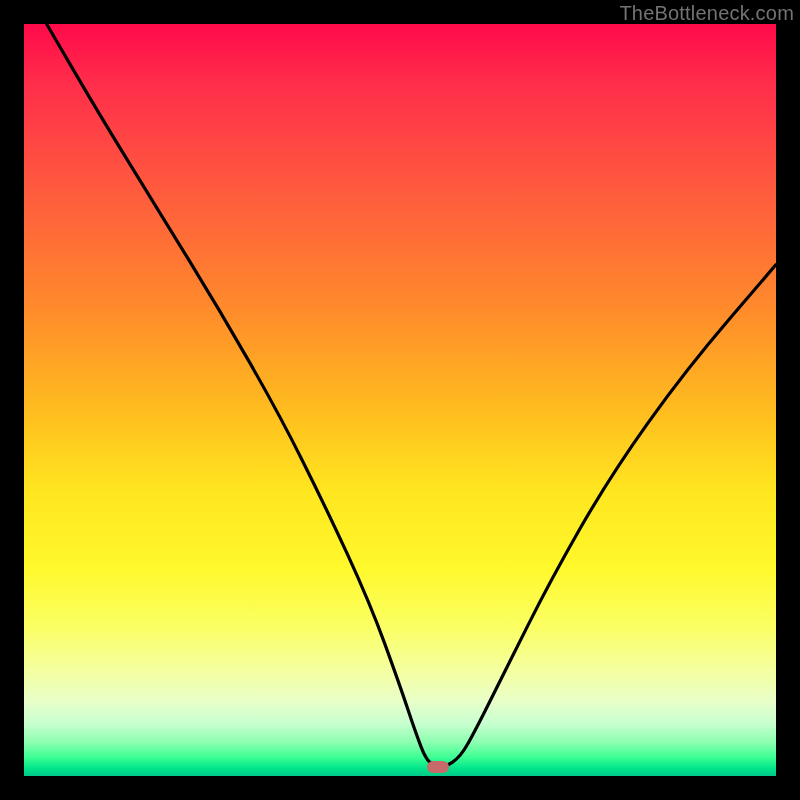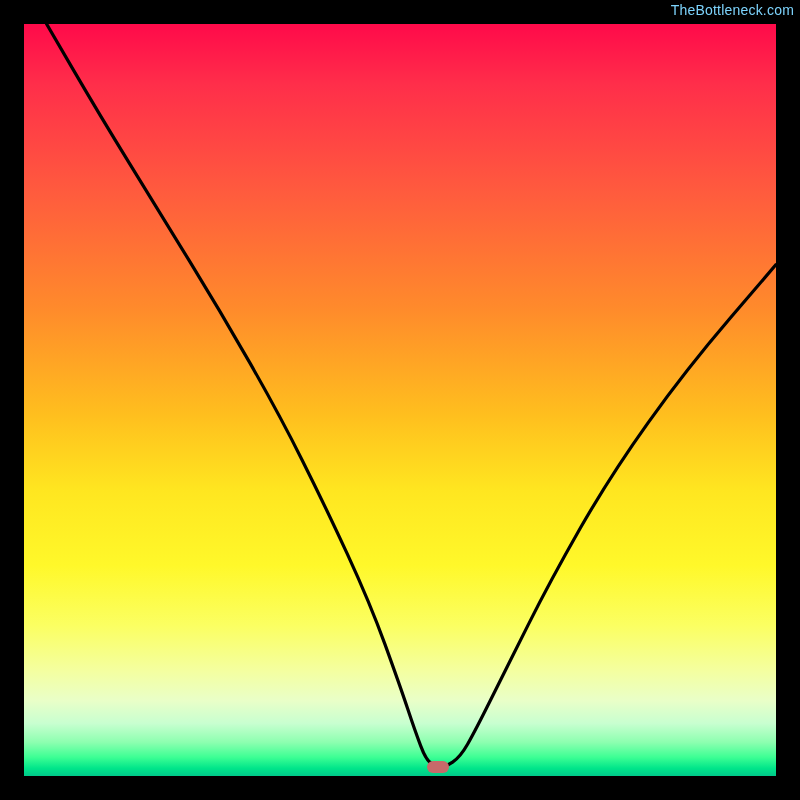--- a/index.html
+++ b/index.html
@@ -62,22 +62,22 @@
     width: 22px;
     height: 12px;
     border-radius: 6px;
     background: #c76a6a;
     transform: translate(-50%, -50%);
   }
   .watermark {
     position: absolute;
     top: 2px;
     right: 6px;
-    color: #7dd3fc;
-    font-size: 14px;
+    color: #737373;
+    font-size: 20px;
     font-weight: 500;
     letter-spacing: 0.2px;
     user-select: none;
   }
 </style>
 </head>
 <body>
 
 <div class="frame">
 

